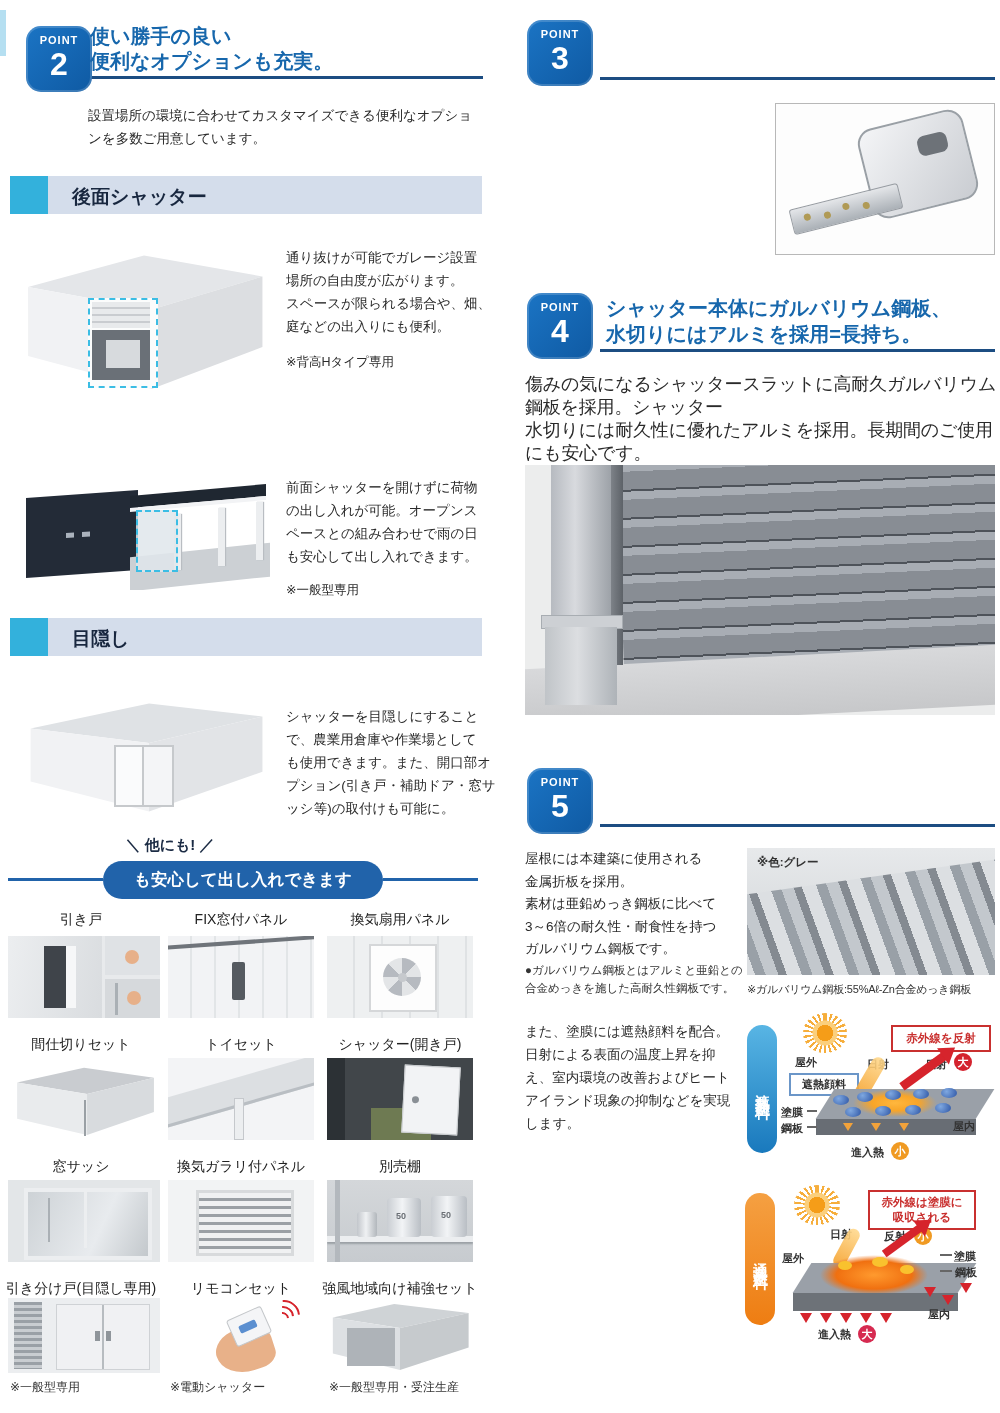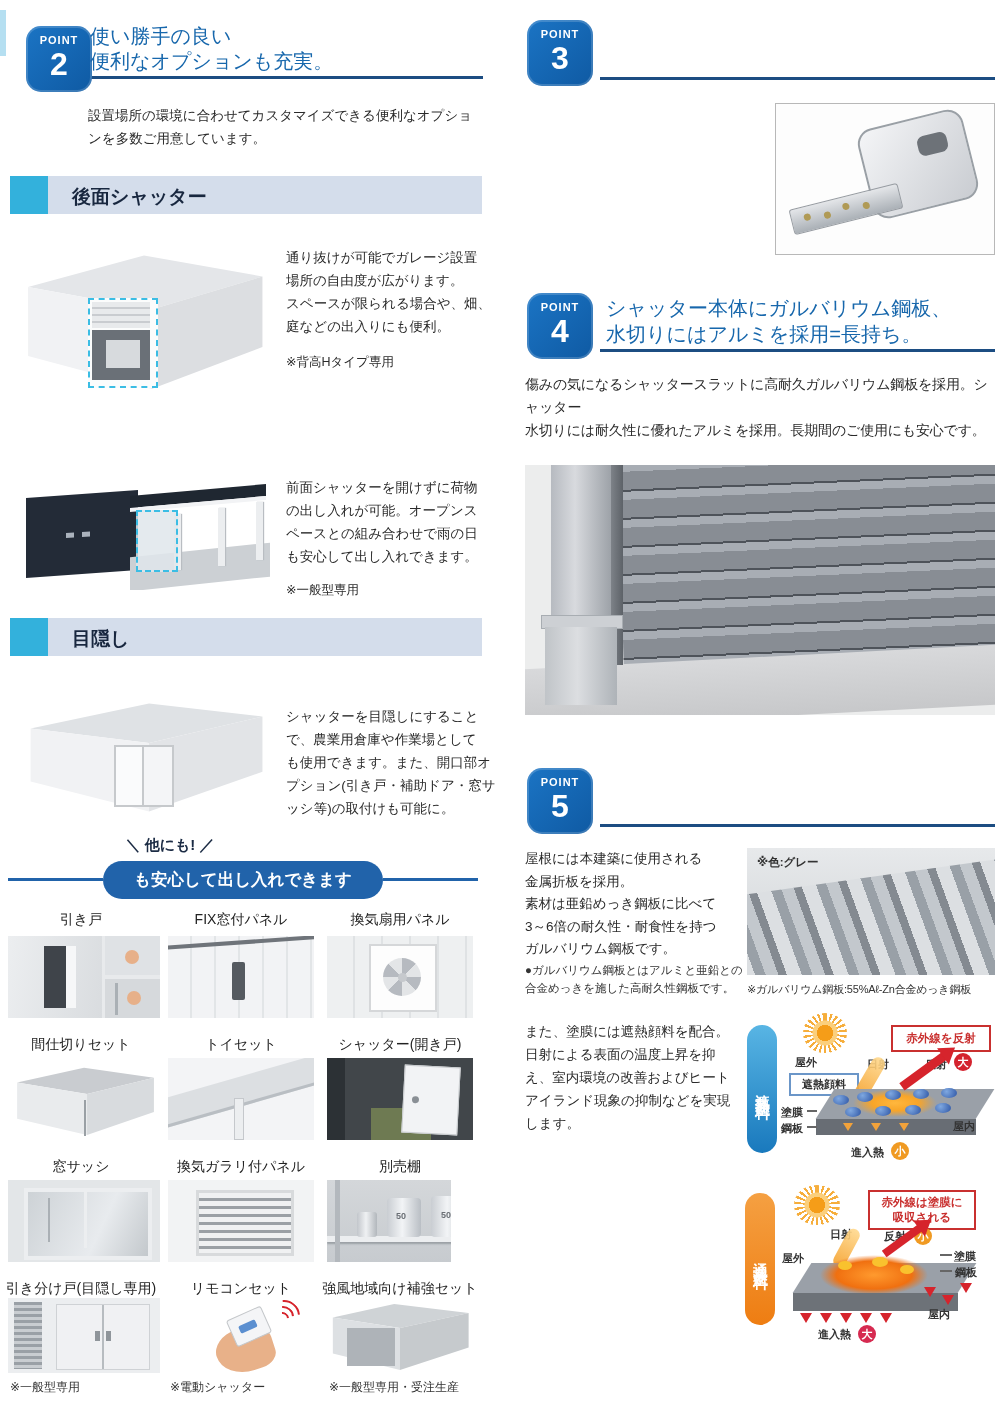--- a/index.html
+++ b/index.html
@@ -4,21 +4,21 @@
 <style>
   html,body{margin:0;padding:0;background:#fff}
   .page{position:relative;width:1000px;height:1413px;background:#fff;overflow:hidden;
         font-family:"Liberation Sans","DejaVu Sans",sans-serif;color:#262626}
   .ab{position:absolute}
   .pre{white-space:pre-line}
   .pt-badge{width:66px;height:66px;border-radius:15px;background:linear-gradient(135deg,#1b74c4,#0f5aa3);
             box-shadow:inset 0 0 0 2px rgba(255,255,255,.18);display:flex;flex-direction:column;align-items:center;color:#fff}
   .pt-label{font-size:11px;font-weight:700;letter-spacing:1px;margin-top:9px;line-height:1}
   .pt-num{font-size:32px;font-weight:700;line-height:1;margin-top:2px}
-  .pt-title{font-weight:400;color:#1767ac;font-size:20px;line-height:25px}
+  .pt-title{font-weight:700;color:#1767ac;font-size:20px;line-height:25px}
   .rule{background:#1c4d82;height:3px}
   .secbar{background:#d4ddeb}
   .secsq{background:#33b1dc}
   .sectitle{font-weight:700;color:#18273f;font-size:19px}
   .body{font-size:13.5px;line-height:23px;color:#2a2a2a}
   .note{font-size:12.5px;color:#2a2a2a}
   .photo{overflow:hidden}
   .optlabel{font-size:14px;color:#222;text-align:center}
   .optnote{font-size:12px;color:#333}
   .more{font-weight:700;color:#1b2b44;font-size:15px;text-align:center}
@@ -182,21 +182,21 @@
 
   <div class="ab photo" style="left:8px;top:1180px;width:152px;height:82px;background:#e3e6e8">
     <div class="ab" style="left:16px;top:8px;width:120px;height:64px;border:4px solid #eceef0;background:linear-gradient(115deg,#cdd2d6,#e8ebee 60%,#c3c8cc)">
       <div class="ab" style="left:56px;top:0;width:3px;height:56px;background:#eceef0"></div>
       <div class="ab" style="left:20px;top:6px;width:2px;height:44px;background:#aab0b5"></div>
     </div>
   </div>
   <div class="ab photo" style="left:168px;top:1180px;width:146px;height:82px;background:#f2f3f4">
     <div class="ab" style="left:28px;top:10px;width:92px;height:60px;border:3px solid #d8dadc;background:repeating-linear-gradient(180deg,#f0f1f2 0 5px,#9ba0a5 5px 8px)"></div>
   </div>
-  <div class="ab photo" style="left:327px;top:1180px;width:124px;height:82px;background:linear-gradient(180deg,#d4d7da,#c7cbcf)">
+  <div class="ab photo" style="left:327px;top:1180px;width:146px;height:82px;background:linear-gradient(180deg,#d4d7da,#c7cbcf)">
     <div class="ab" style="left:0;top:56px;width:146px;height:6px;background:#eceef0;box-shadow:0 2px 2px #9aa0a5"></div>
     <div class="ab" style="left:8px;top:0;width:5px;height:82px;background:#b3b8bd"></div>
     <div class="ab" style="left:30px;top:32px;width:20px;height:25px;border-radius:3px;background:linear-gradient(90deg,#c2c6cb,#eff1f3 45%,#b2b7bc)"></div>
     <div class="ab" style="left:60px;top:18px;width:34px;height:39px;border-radius:4px;background:linear-gradient(90deg,#c9cdd2,#f2f4f6 45%,#b9bec4)">
       <span class="ab" style="left:9px;top:13px;font-size:9px;font-weight:700;color:#6a6f75">50</span>
     </div>
     <div class="ab" style="left:104px;top:16px;width:36px;height:41px;border-radius:4px;background:linear-gradient(90deg,#c9cdd2,#f2f4f6 45%,#b9bec4)">
       <span class="ab" style="left:10px;top:14px;font-size:9px;font-weight:700;color:#6a6f75">50</span>
     </div>
   </div>
@@ -251,21 +251,21 @@
     </div>
   </div>
 
   <div class="ab rule" style="left:600px;top:349px;width:395px"></div>
   <div class="ab pt-badge" style="left:527px;top:293px">
     <span class="pt-label">POINT</span>
     <span class="pt-num">4</span>
   </div>
   <div class="ab pt-title pre" style="left:606px;top:295px;line-height:26px">シャッター本体にガルバリウム鋼板、
 水切りにはアルミを採用=長持ち。</div>
-  <div class="ab body pre" style="left:525px;top:373px;font-size:14px;line-height:23px;letter-spacing:-0.2px">傷みの気になるシャッタースラットに高耐久ガルバリウム鋼板を採用。シャッター
+  <div class="ab body pre" style="left:525px;top:373px;font-size:18px;line-height:23px;letter-spacing:-0.2px">傷みの気になるシャッタースラットに高耐久ガルバリウム鋼板を採用。シャッター
 水切りには耐久性に優れたアルミを採用。長期間のご使用にも安心です。</div>
 
   <div class="ab photo" style="left:525px;top:465px;width:470px;height:250px;background:#eceded">
     <div class="ab" style="left:96px;top:-6px;width:380px;height:206px;background:repeating-linear-gradient(179deg,#a8adb4 0 8px,#888d94 8px 26px,#4e535a 26px 28px);transform:rotate(-1.5deg)"></div>
     <div class="ab" style="left:0;top:192px;width:470px;height:60px;background:linear-gradient(#d8d9db,#c7c8ca);transform:skewY(-3deg)"></div>
     <div class="ab" style="left:86px;top:0;width:12px;height:200px;background:linear-gradient(90deg,#7d8288,#5d6268)"></div>
     <div class="ab" style="left:26px;top:0;width:60px;height:158px;background:linear-gradient(90deg,#b6bac0,#d8dade 40%,#9da2a8)"></div>
     <div class="ab" style="left:16px;top:150px;width:80px;height:12px;background:#cdd0d4;border:1px solid #a8adb2"></div>
     <div class="ab" style="left:20px;top:162px;width:72px;height:78px;background:linear-gradient(90deg,#c0c4c8,#dcdee1 45%,#aeb3b8)"></div>
   </div>

